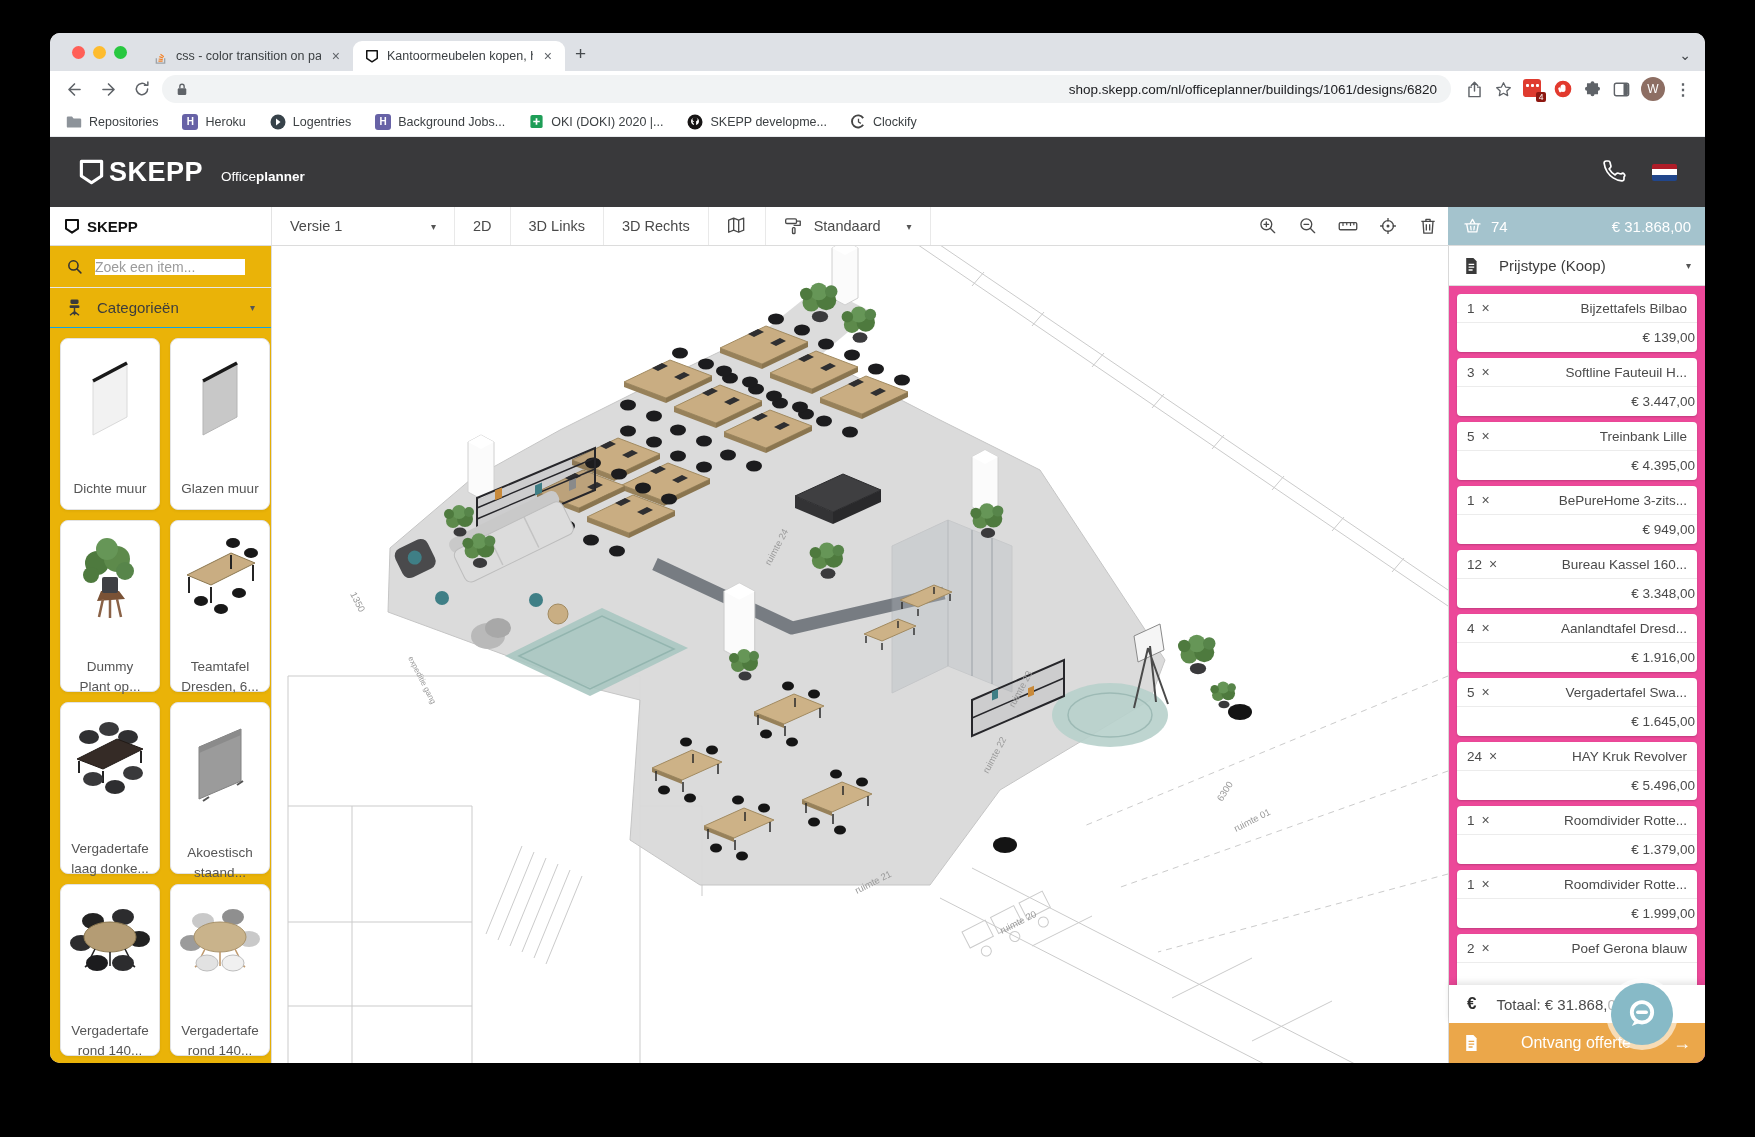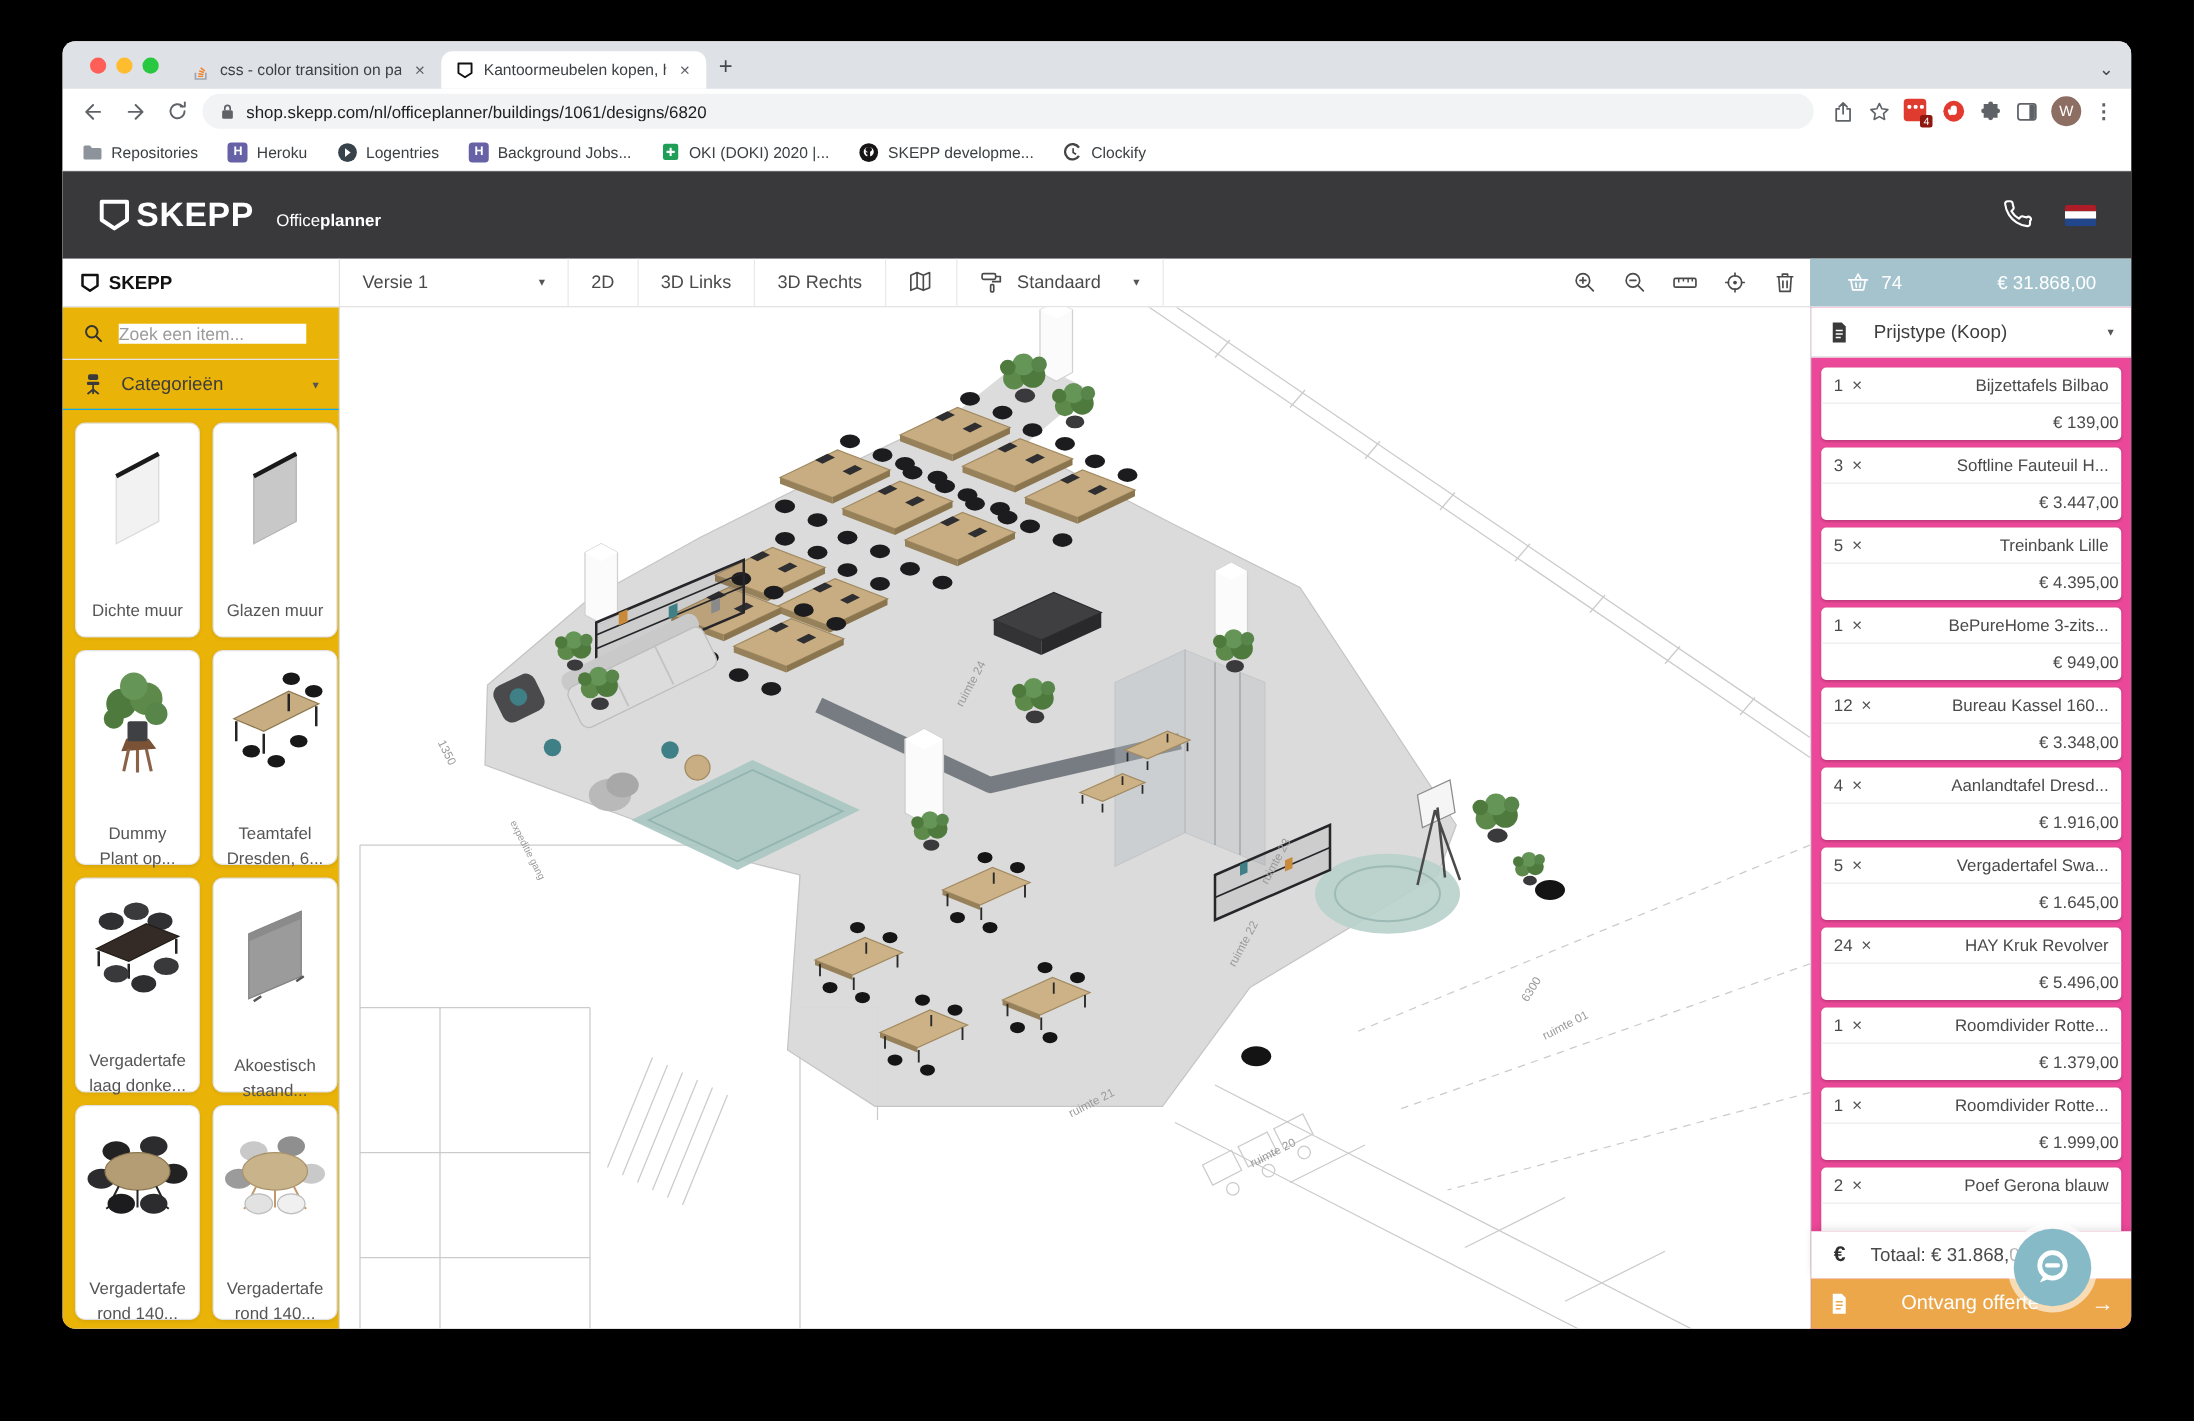--- a/index.html
+++ b/index.html
@@ -18,21 +18,21 @@
   .tab.inactive { border-radius:8px 8px 0 0; }
   .tab.active { background:#fff; border-radius:9px 9px 0 0; }
   .tab .title { flex:1; white-space:nowrap; overflow:hidden; }
   .tab .close { font-size:14px; color:#5f6368; line-height:1; padding:1px 3px; border-radius:50%; }
   .newtab { font-size:19px; color:#45494d; padding:0 12px 6px 10px; }
   .tabsearch { position:absolute; right:14px; bottom:8px; font-size:14px; color:#45494d; }
 
   
   .navbar { height:36px; background:#fff; display:flex; align-items:center; padding:0 10px; gap:6px; flex-shrink:0; }
   .navbtn { width:28px; height:28px; display:flex; align-items:center; justify-content:center; border-radius:50%; flex-shrink:0; }
-  .urlbar { flex:1; height:28px; background:#f1f3f4; border-radius:14px; display:flex; align-items:center; padding:0 14px; gap:9px; min-width:0; }
+  .urlbar { flex:1; height:28px; background:#f1f3f4; border-radius:14px; display:flex; align-items:center; padding:0 14px; gap:9px; min-width:0;justify-content:space-between; }
   .urlbar .url { font-size:13.5px; color:#202124; white-space:nowrap; overflow:hidden; }
   .navicons { display:flex; align-items:center; gap:10px; padding:0 4px 0 8px; flex-shrink:0; }
   .extbadge { position:relative; width:20px; height:20px; }
   .extbadge .sq { width:18px; height:18px; background:#df3b2f; border-radius:3px; position:absolute; top:0; left:0; }
   .extbadge .pips { position:absolute; top:5px; left:3px; display:flex; gap:2px; }
   .extbadge .pips i { width:3px; height:3px; background:#fff; border-radius:1px; display:block; }
   .extbadge .badge { position:absolute; right:-3px; bottom:-3px; background:#8e1710; color:#fff; font-size:8.5px; padding:0 2.5px; border-radius:2px; }
   .avatar { width:24px; height:24px; border-radius:50%; background:#8d6e63; color:#fff; font-size:12px; display:flex; align-items:center; justify-content:center; }
 
   
@@ -51,21 +51,21 @@
   .flag i { flex:1; display:block; }
 
   
   .apptoolbar { height:39px; background:#fff; border-bottom:1px solid #dcdcdc; display:flex; align-items:stretch; flex-shrink:0; font-size:14.5px; color:#4a4a4a; }
   .tb-brand { width:222px; display:flex; align-items:center; gap:7px; padding-left:14px; border-right:1px solid #e3e3e3; font-weight:bold; font-size:15px; color:#111; }
   .tb-item { display:flex; align-items:center; gap:10px; padding:0 18px; border-right:1px solid #e9e9e9; white-space:nowrap; }
   .caret { font-size:10px; color:#555; }
   .tb-item.version { width:183px; justify-content:space-between; }
   .tb-icons { margin-left:auto; display:flex; align-items:stretch; }
   .tb-icon { width:40px; display:flex; align-items:center; justify-content:center; }
-  .tb-cart { width:257px; background:#a4c3cd; color:#fff; display:flex; align-items:center; padding:0 28px; font-size:15px; }
+  .tb-cart { width:257px; background:#a4c3cd; color:#fff; display:flex; align-items:center; padding:0 14px; font-size:15px; }
   .tb-cart .count { margin-left:8px; }
   .tb-cart .total { margin-left:auto; }
 
   
   .content { flex:1; display:flex; min-height:0; }
 
   
   .sidebar { width:222px; border-right:1px solid #ddd; display:flex; flex-direction:column; background:#eab308; flex-shrink:0; }
   .searchrow { height:42px; display:flex; align-items:center; gap:12px; padding:0 16px; border-bottom:1px solid #e6e6e6; flex-shrink:0; }
   .searchrow input { border:0; outline:0; font-size:14px; color:#333; width:150px; font-family:"Liberation Sans",sans-serif; }

